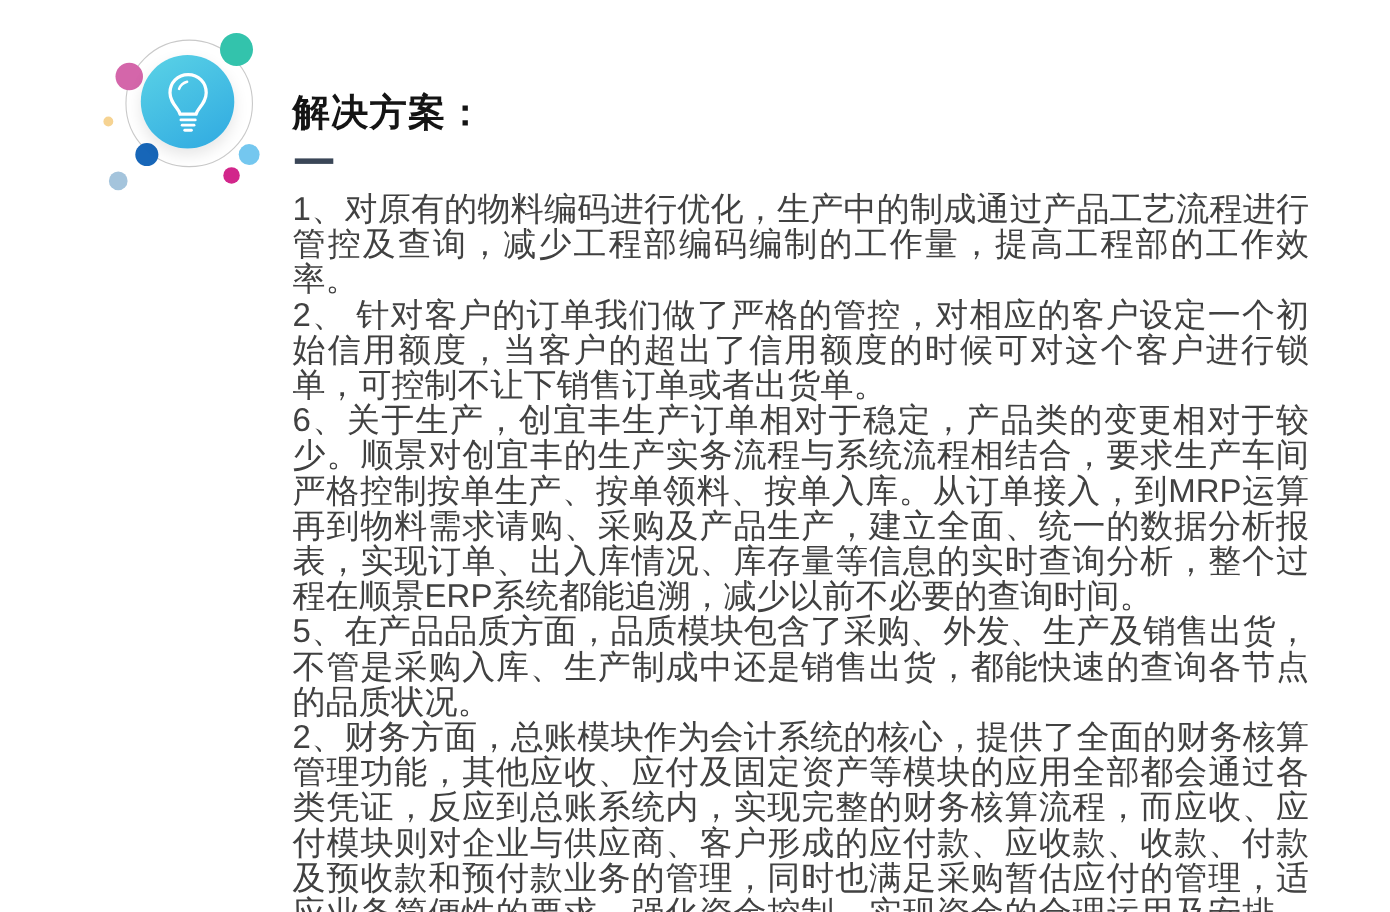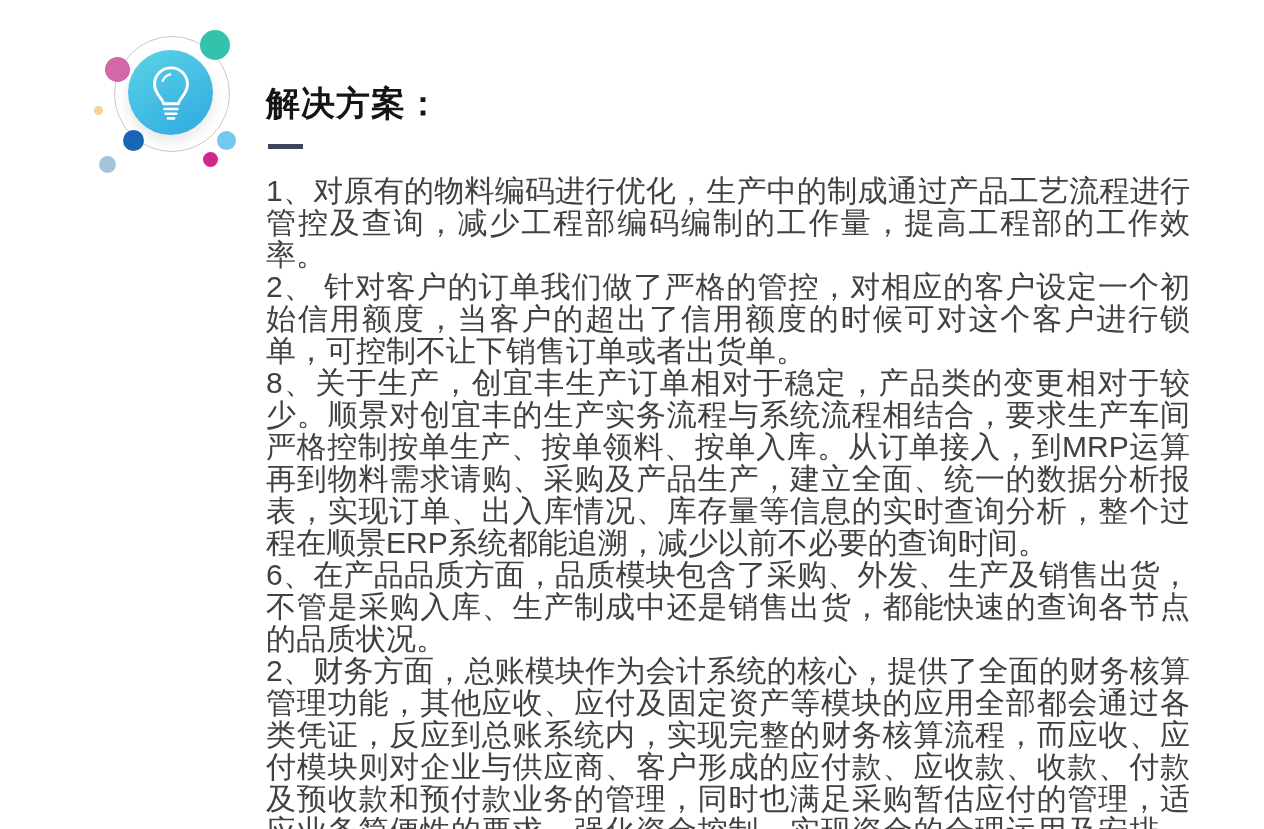--- a/index.html
+++ b/index.html
@@ -87,22 +87,22 @@
 
   <div class="content">
     <h1 class="title">解决方案：</h1>
     <div class="dash"></div>
     <div class="paragraphs">
 
         <p>1、对原有的物料编码进行优化，生产中的制成通过产品工艺流程进行管控及查询，减少工程部编码编制的工作量，提高工程部的工作效率。</p>
 
         <p>2、 针对客户的订单我们做了严格的管控，对相应的客户设定一个初始信用额度，当客户的超出了信用额度的时候可对这个客户进行锁单，可控制不让下销售订单或者出货单。</p>
 
-        <p>8、关于生产，创宜丰生产订单相对于稳定，产品类的变更相对于较少。顺景对创宜丰的生产实务流程与系统流程相结合，要求生产车间严格控制按单生产、按单领料、按单入库。从订单接入，到MRP运算再到物料需求请购、采购及产品生产，建立全面、统一的数据分析报表，实现订单、出入库情况、库存量等信息的实时查询分析，整个过程在顺景ERP系统都能追溯，减少以前不必要的查询时间。</p>
+        <p>6、关于生产，创宜丰生产订单相对于稳定，产品类的变更相对于较少。顺景对创宜丰的生产实务流程与系统流程相结合，要求生产车间严格控制按单生产、按单领料、按单入库。从订单接入，到MRP运算再到物料需求请购、采购及产品生产，建立全面、统一的数据分析报表，实现订单、出入库情况、库存量等信息的实时查询分析，整个过程在顺景ERP系统都能追溯，减少以前不必要的查询时间。</p>
 
-        <p>6、在产品品质方面，品质模块包含了采购、外发、生产及销售出货，不管是采购入库、生产制成中还是销售出货，都能快速的查询各节点的品质状况。</p>
+        <p>5、在产品品质方面，品质模块包含了采购、外发、生产及销售出货，不管是采购入库、生产制成中还是销售出货，都能快速的查询各节点的品质状况。</p>
 
         <p>2、财务方面，总账模块作为会计系统的核心，提供了全面的财务核算管理功能，其他应收、应付及固定资产等模块的应用全部都会通过各类凭证，反应到总账系统内，实现完整的财务核算流程，而应收、应付模块则对企业与供应商、客户形成的应付款、应收款、收款、付款及预收款和预付款业务的管理，同时也满足采购暂估应付的管理，适应业务简便性的要求，强化资金控制，实现资金的合理运用及安排。固定资产模块对企业的资产进行固定资产的管理，并进行全面企业的资产核算。</p>
 
       </div>
   </div>
 
 </div>
 
 </body></html>

